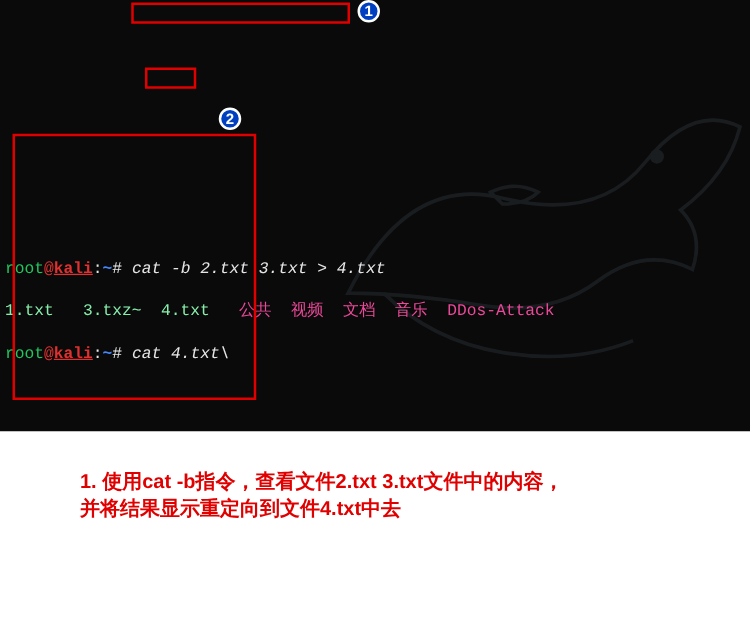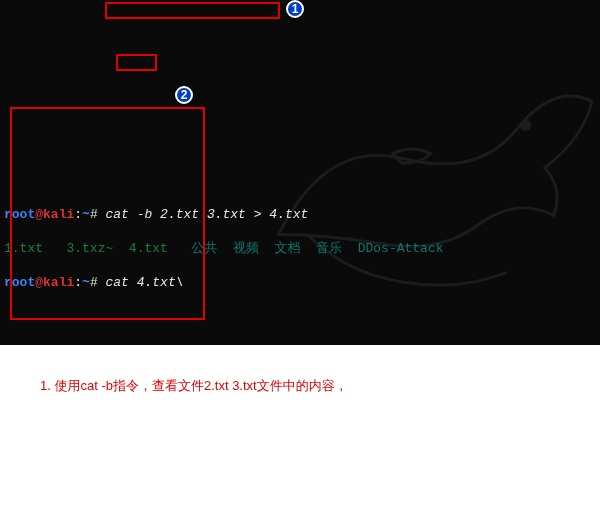--- a/index.html
+++ b/index.html
@@ -26,29 +26,29 @@
     position: absolute;
     left: 200px;
     top: 20px;
     width: 380px;
     height: 300px;
     opacity: 0.25;
     pointer-events: none;
   }
   .dragon-bg svg { width: 100%; height: 100%; }
   .term-content { position: relative; z-index: 2; }
-  .user { color: #3b82f6; font-weight: bold; }
+  .user { color: #22c55e; font-weight: normal; }
   .at   { color: #e03030; }
-  .host { color: #e03030; font-weight: bold; }
+  .host { color: #e03030; font-weight: bold; text-decoration: underline; }
   .colon{ color: #e6e6e6; }
   .path { color: #4488ff; font-weight: bold; }
   .hash { color: #e6e6e6; }
   .cmd  { color: #e6e6e6; font-style: italic; }
-  .ls-dir { color: #0f766e; }
-  .ls-file{ color: #15803d; text-align: right; }
+  .ls-dir { color: #ec4899; }
+  .ls-file{ color: #86efac; text-align: right; }
   .ls-hl  { color: #e6e6e6; }
   
   .redbox1 {
     position: absolute;
     left: 105px;
     top: 2px;
     width: 175px;
     height: 17px;
     border: 2px solid #e00000;
     pointer-events: none;
@@ -84,24 +84,25 @@
     color: #ffffff;
     font: bold 12px/14px Arial, sans-serif;
     text-align: center;
     z-index: 5;
   }
   .badge1 { left: 286px; top: 0px; }
   .badge2 { left: 175px; top: 86px; }
   .explain {
     padding: 30px 20px 0 40px;
     font-family: "Microsoft YaHei","SimHei",Arial,sans-serif;
-    font-size: 13px;
-    font-weight: normal;
+    font-size: 16px;
+    font-weight: bold;
     color: #e00000;
     line-height: 22px;
+    margin-left: 24px;
   }
 </style>
 </head>
 <body>
 
 <div class="terminal">
 
   <div class="dragon-bg">
     <svg viewBox="0 0 400 300">
       <path d="M50 200 Q100 100 180 120 Q260 140 300 90 Q340 40 380 60 Q370 100 330 130 Q350 150 340 180 Q300 160 260 190 Q220 220 160 210 Q100 200 50 200 Z
@@ -123,13 +124,14 @@
 <div><span class="user">root</span><span class="at">@</span><span class="host">kali</span><span class="colon">:</span><span class="path">~</span><span class="hash">#</span> <span class="cmd">cat 4.txt\</span></div>
 
 
 
 
   </div>
 </div>
 
 <div class="explain">
   <div>1. 使用cat -b指令，查看文件2.txt 3.txt文件中的内容，</div>
+  <div>     并将结果显示重定向到文件4.txt中去</div>
 </div>
 
 </body></html>

